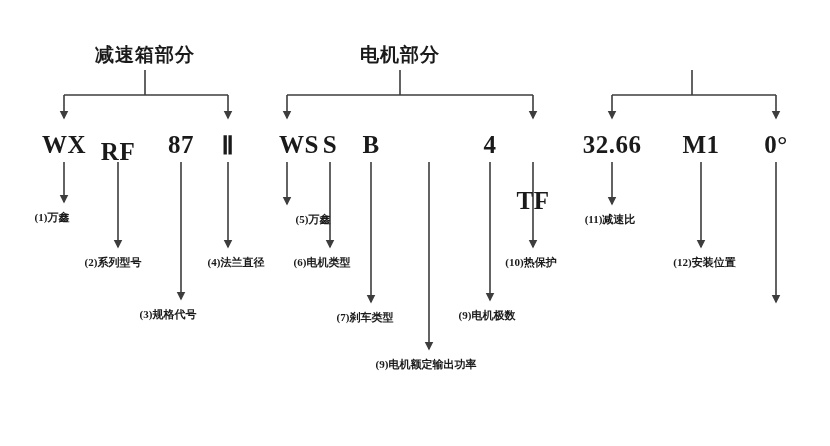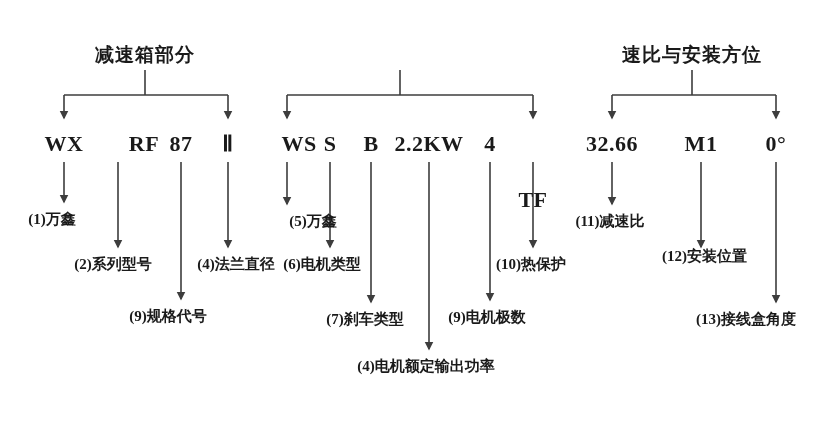--- a/index.html
+++ b/index.html
@@ -17,29 +17,29 @@
     position:absolute;
     transform:translateX(-50%);
     font-size:19px;
     font-weight:bold;
     white-space:nowrap;
     letter-spacing:1px;
   }
   .code {
     position:absolute;
     transform:translateX(-50%);
-    font-size:22px;
+    font-size:25px;
     font-weight:bold;
     white-space:nowrap;
     letter-spacing:0.5px;
   }
   .leaf-label {
     position:absolute;
     transform:translateX(-50%);
-    font-size:15px;
+    font-size:11px;
     font-weight:bold;
     white-space:nowrap;
   }
   svg.connector { position:absolute; left:0; top:0; }
   .ln line, .ln polyline { stroke:#3d3d3d; stroke-width:1.6; fill:none; }
   .ah-fill { fill:#3d3d3d; }
 </style>
 </head>
 <body>
 
@@ -84,43 +84,41 @@
       <line x1="429" y1="162" x2="429" y2="349" marker-end="url(#ah)"></line>
       <line x1="490" y1="162" x2="490" y2="300" marker-end="url(#ah)"></line>
       <line x1="533" y1="162" x2="533" y2="247" marker-end="url(#ah)"></line>
       <line x1="612" y1="162" x2="612" y2="204" marker-end="url(#ah)"></line>
       <line x1="701" y1="162" x2="701" y2="247" marker-end="url(#ah)"></line>
       <line x1="776" y1="162" x2="776" y2="302" marker-end="url(#ah)"></line>
     </g>
   </svg>
 
   <div class="section-title" style="left:145px; top:42px;">减速箱部分</div>
-  <div class="section-title" style="left:692px; top:42px;">速比与安装方位</div>
+  <div class="section-title" style="left:400px; top:42px;">电机部分</div>
 
   <div class="code" style="left:64px;  top:131px;">WX</div>
-  <div class="code" style="left:118px; top:131px;margin-left:26px;">RF</div>
+  <div class="code" style="left:118px; top:138px;">RF</div>
   <div class="code" style="left:181px; top:131px;">87</div>
   <div class="code" style="left:228px; top:131px;">Ⅱ</div>
   <div class="code" style="left:287px; top:131px;margin-left:12px;">WS</div>
   <div class="code" style="left:330px; top:131px;">S</div>
   <div class="code" style="left:371px; top:131px;">B</div>
-  <div class="code" style="left:429px; top:131px;">2.2KW</div>
   <div class="code" style="left:490px; top:131px;">4</div>
   <div class="code" style="left:533px; top:143px;margin-top:44px;">TF</div>
   <div class="code" style="left:612px; top:131px;">32.66</div>
   <div class="code" style="left:701px; top:131px;">M1</div>
   <div class="code" style="left:776px; top:131px;">0°</div>
 
   <div class="leaf-label" style="left:52px;  top:210px;">(1)万鑫</div>
   <div class="leaf-label" style="left:113px; top:255px;">(2)系列型号</div>
-  <div class="leaf-label" style="left:168px; top:307px;">(9)规格代号</div>
+  <div class="leaf-label" style="left:168px; top:307px;">(3)规格代号</div>
   <div class="leaf-label" style="left:236px; top:255px;">(4)法兰直径</div>
   <div class="leaf-label" style="left:289px; top:212px;margin-left:24px;">(5)万鑫</div>
   <div class="leaf-label" style="left:322px; top:255px;">(6)电机类型</div>
   <div class="leaf-label" style="left:365px; top:310px;">(7)刹车类型</div>
-  <div class="leaf-label" style="left:426px; top:357px;">(4)电机额定输出功率</div>
+  <div class="leaf-label" style="left:426px; top:357px;">(9)电机额定输出功率</div>
   <div class="leaf-label" style="left:487px; top:308px;">(9)电机极数</div>
   <div class="leaf-label" style="left:531px; top:255px;">(10)热保护</div>
   <div class="leaf-label" style="left:610px; top:212px;">(11)减速比</div>
-  <div class="leaf-label" style="left:686px; top:247px;padding-left:37px;">(12)安装位置</div>
-  <div class="leaf-label" style="left:746px; top:310px;">(13)接线盒角度</div>
+  <div class="leaf-label" style="left:686px; top:255px;padding-left:37px;">(12)安装位置</div>
 
 </div>
 
 </body></html>

